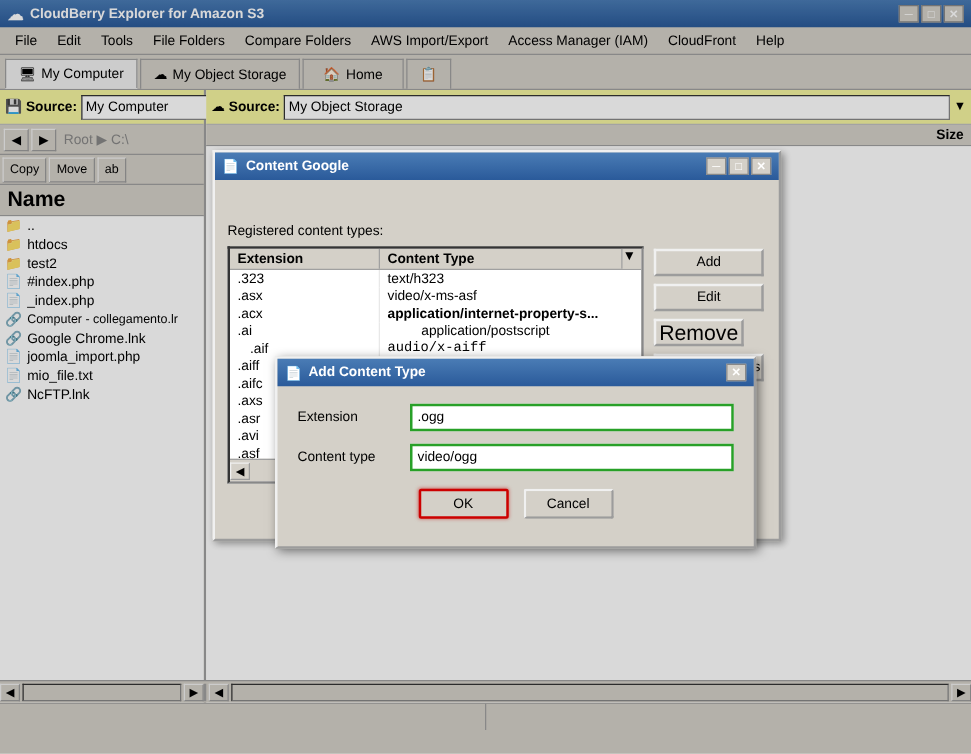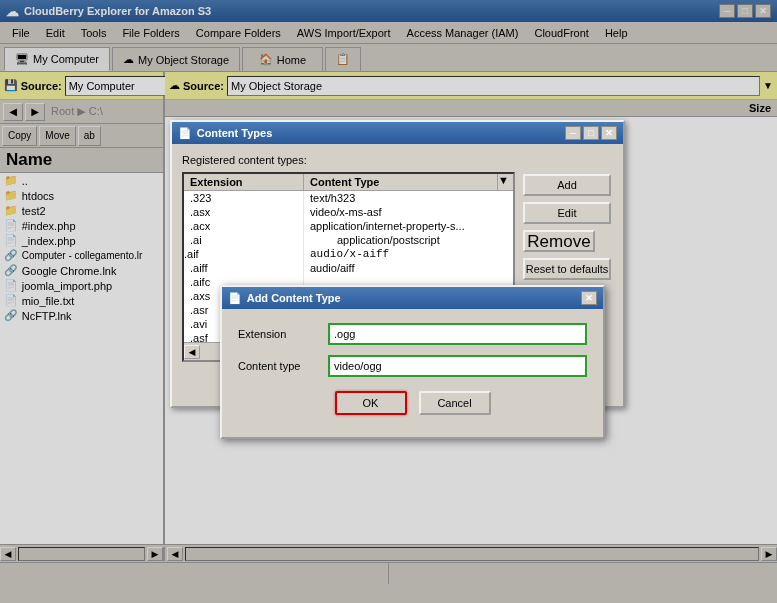--- a/index.html
+++ b/index.html
@@ -22,21 +22,21 @@
     .file-item { display: flex; align-items: center; padding: 1px 4px; gap: 4px; font-size: 11px; cursor: default; }
 
     
     .overlay { position: fixed; top: 0; left: 0; width: 777px; height: 603px; background: rgba(0,0,0,0.15); z-index: 10; }
 
     
     .dialog-content-types { position: fixed; top: 120px; left: 170px; width: 455px; background: #d4d0c8; border: 2px outset #f0f0f0; z-index: 20; box-shadow: 2px 2px 6px rgba(0,0,0,0.4); }
     .dialog-title-bar { background: linear-gradient(to bottom, #4a7cb5, #2a5a9a); color: white; height: 22px; display: flex; align-items: center; padding: 0 6px; font-size: 11px; font-weight: bold; }
     .dialog-title-controls { margin-left: auto; display: flex; gap: 2px; }
     .dialog-content { padding: 10px; }
-    .dialog-label { font-size: 11px; margin-bottom: 6px; }
+    .dialog-label { font-size: 11px; margin-bottom: 6px; margin-top: 25px; }
     .dialog-btn { height: 22px; min-width: 72px; padding: 0 12px; background: #d4d0c8; border: 2px outset #f0f0f0; font-size: 11px; cursor: pointer; display: flex; align-items: center; justify-content: center; }
 
     
     .dialog-add-ct { position: fixed; top: 285px; left: 220px; width: 385px; background: #d4d0c8; border: 2px outset #f0f0f0; z-index: 30; box-shadow: 2px 2px 8px rgba(0,0,0,0.5); }
     .dialog-add-title { background: linear-gradient(to bottom, #4a7cb5, #2a5a9a); color: white; height: 22px; display: flex; align-items: center; padding: 0 6px; font-size: 11px; font-weight: bold; }
     .dialog-add-content { padding: 14px 16px; }
     .field-row { display: flex; align-items: center; margin-bottom: 10px; }
     .field-label { width: 90px; font-size: 11px; }
     .field-input { flex: 1; height: 22px; border: 2px solid #28a028; background: white; padding: 0 4px; font-size: 11px; }
     .field-input.content-type-input { border: 2px solid #28a028; }
@@ -188,21 +188,21 @@
 <div style="height:22px; background:#d4d0c8; border-top:1px solid #a0a0a0; display:flex; align-items:center;">
   <div style="flex:1; padding:0 4px; border-right:1px solid #a0a0a0; height:100%; display:flex; align-items:center; font-size:11px;"></div>
   <div style="flex:1; padding:0 4px; height:100%; display:flex; align-items:center; font-size:11px;"></div>
 </div>
 
 <div class="overlay"></div>
 
 <div class="dialog-content-types">
   <div class="dialog-title-bar">
     <span style="margin-right:5px;">📄</span>
-    <span>Content Types</span>
+    <span>Content Google</span>
     <div class="dialog-title-controls">
       <div class="title-btn">─</div>
       <div class="title-btn">□</div>
       <div class="title-btn">✕</div>
     </div>
   </div>
   <div class="dialog-content">
     <div class="dialog-label">Registered content types:</div>
     <div style="display:flex; gap:8px;">
 
@@ -218,28 +218,28 @@
           <div style="display:flex; font-size:11px;">
               <div style="width:120px; padding:1px 6px; border-right:1px solid #e8e8e8;">.323</div>
               <div style="flex:1; padding:1px 6px;">text/h323</div>
             </div>
           <div style="display:flex; font-size:11px;">
               <div style="width:120px; padding:1px 6px; border-right:1px solid #e8e8e8;">.asx</div>
               <div style="flex:1; padding:1px 6px;">video/x-ms-asf</div>
             </div>
           <div style="display:flex; font-size:11px;">
               <div style="width:120px; padding:1px 6px; border-right:1px solid #e8e8e8;">.acx</div>
-              <div style="flex:1; padding:1px 6px; overflow:hidden; text-overflow:ellipsis; white-space:nowrap;">application/internet-property-s...</div>
+              <div style="flex:1; padding:1px 6px; overflow:hidden; text-overflow:ellipsis; white-space:nowrap;font-weight:bold;">application/internet-property-s...</div>
             </div>
           <div style="display:flex; font-size:11px;">
               <div style="width:120px; padding:1px 6px; border-right:1px solid #e8e8e8;">.ai</div>
               <div style="flex:1; padding:1px 6px;margin-left:27px;">application/postscript</div>
             </div>
           <div style="display:flex; font-size:11px;">
-              <div style="width:120px; padding:1px 0; border-right:1px solid #e8e8e8;">.aif</div>
+              <div style="width:120px; padding:1px 16px; border-right:1px solid #e8e8e8;">.aif</div>
               <div style="flex:1; padding:1px 6px;font-family:Liberation Mono, monospace;">audio/x-aiff</div>
             </div>
           <div style="display:flex; font-size:11px;">
               <div style="width:120px; padding:1px 6px; border-right:1px solid #e8e8e8;">.aiff</div>
               <div style="flex:1; padding:1px 6px;">audio/aiff</div>
             </div>
           <div style="display:flex; font-size:11px;">
               <div style="width:120px; padding:1px 6px; border-right:1px solid #e8e8e8;">.aifc</div>
               <div style="flex:1; padding:1px 6px;"></div>
             </div>

